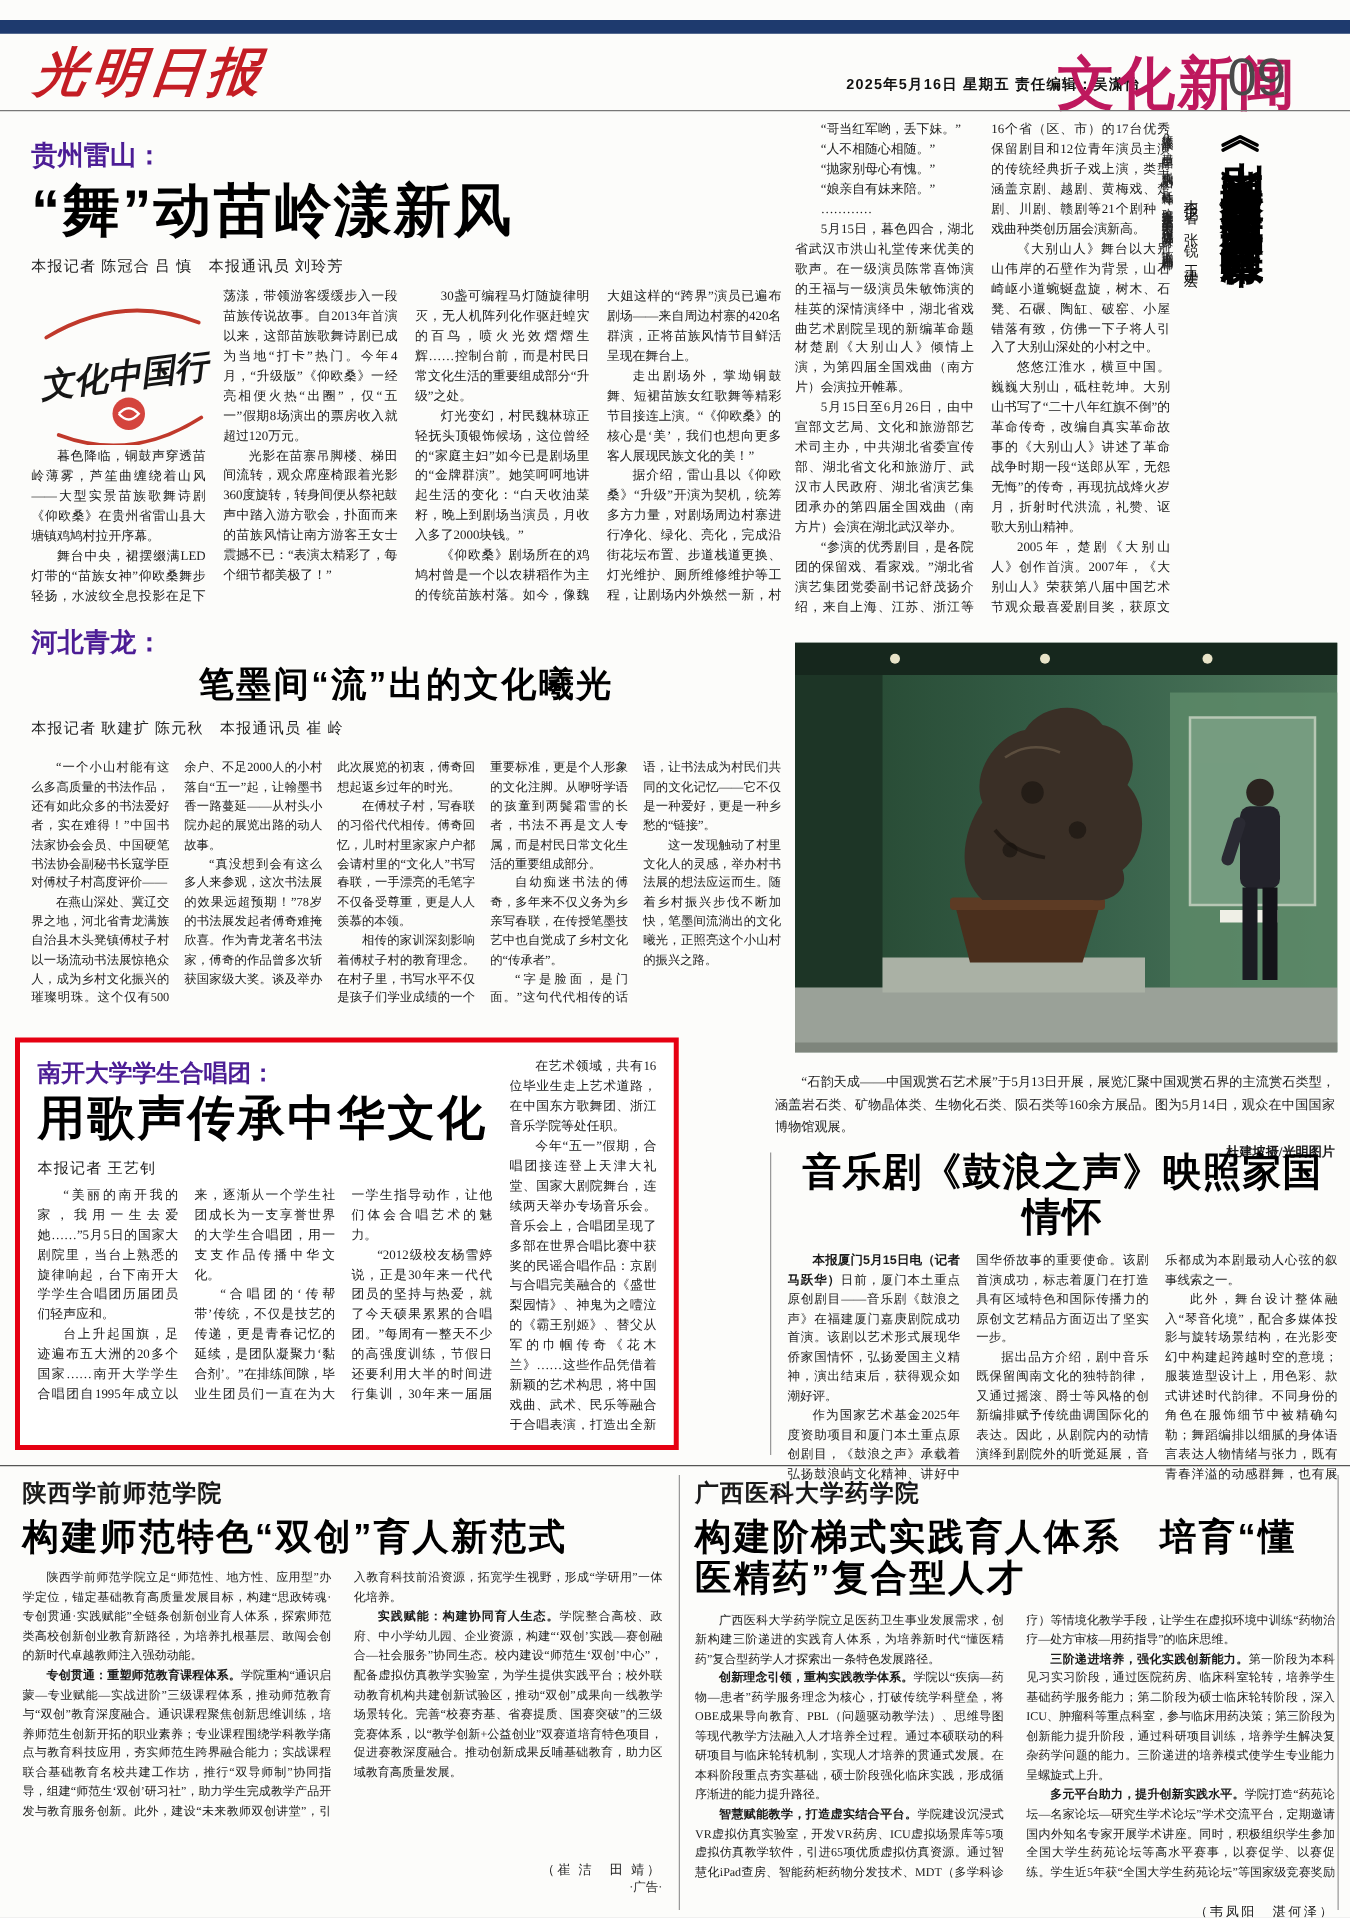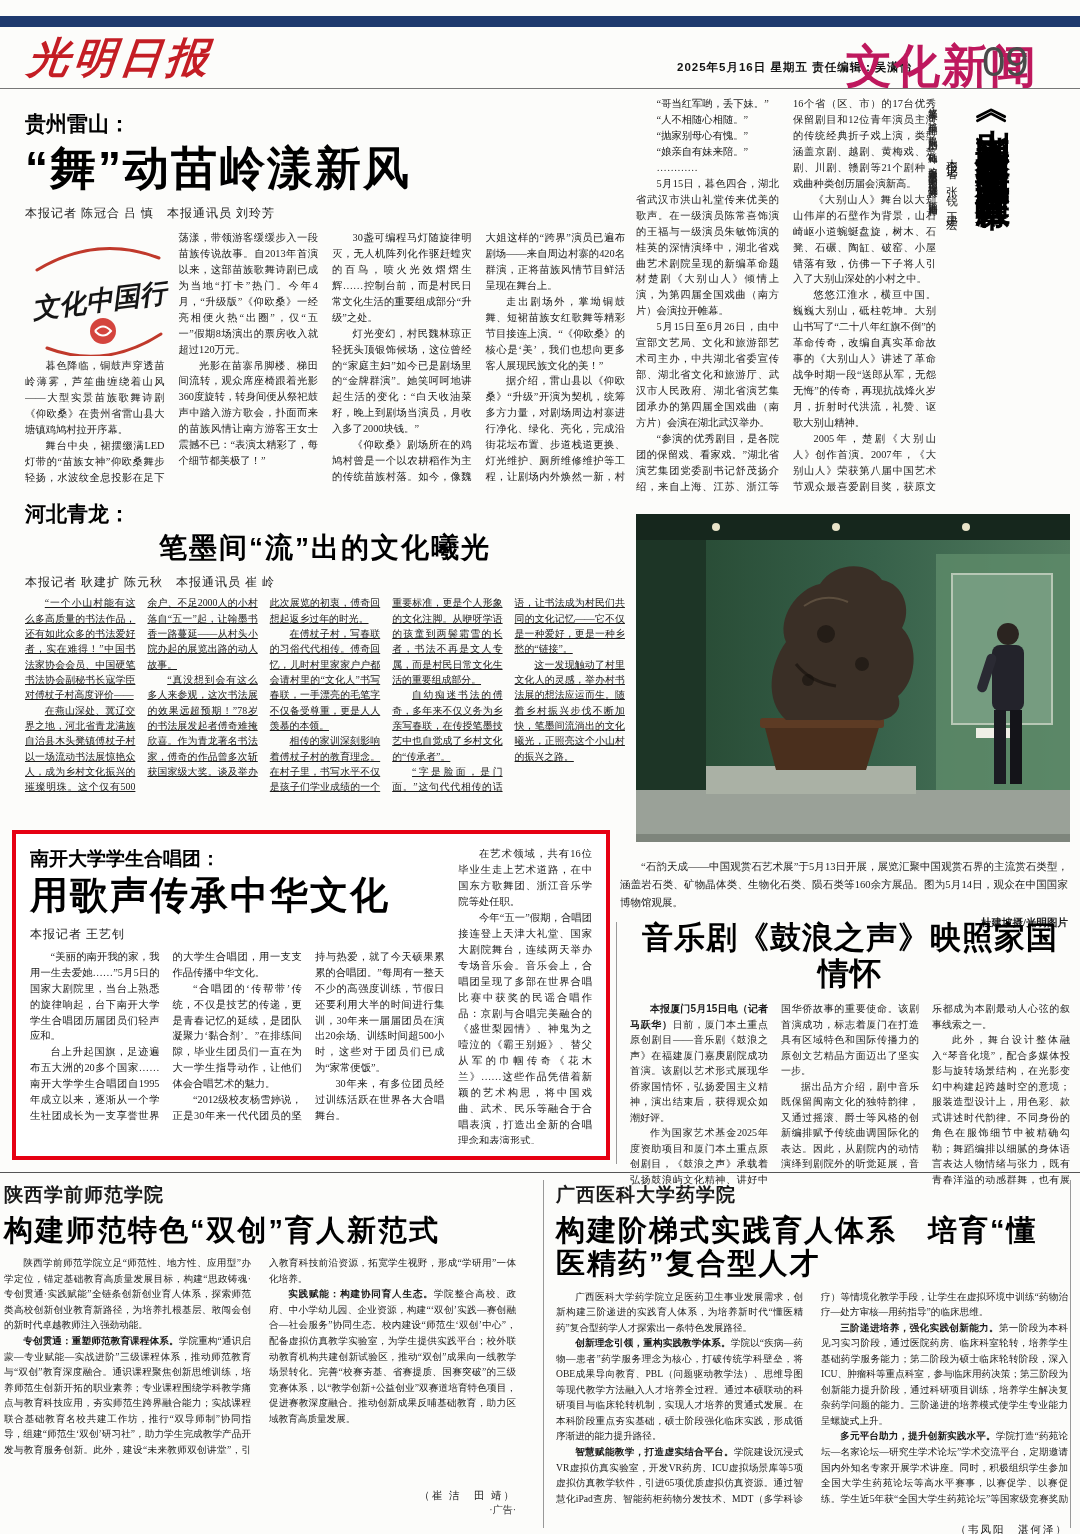--- a/index.html
+++ b/index.html
@@ -9,37 +9,37 @@
   .abs{position:absolute;}
   
   #topbar{left:0;top:16px;width:1080px;height:11px;background:#1e3a6e;}
   #logo{left:28px;top:30px;font-size:42px;font-weight:bold;font-style:italic;color:#c41d24;
         letter-spacing:4px;transform:skewX(-6deg);}
   #dateline{left:640px;top:60px;font-size:11.5px;font-weight:bold;color:#111;letter-spacing:1px;margin-left:37px;}
   #section-title{left:846px;top:36px;font-size:46px;font-weight:bold;color:#be185d;letter-spacing:2px;}
   #page-number{left:982px;top:38px;font-size:42px;color:#4a4a4a;}
   #header-rule{left:0;top:88px;width:1080px;border-top:1.5px solid #777;}
   
-  .kicker{font-size:21px;font-weight:bold;color:#000000;}
+  .kicker{font-size:21px;font-weight:bold;color:#4c1d95;}
   .headline{font-weight:bold;color:#000;letter-spacing:2px;line-height:1.15;}
   .byline{font-size:12px;color:#222;letter-spacing:1px;}
   .body{font-size:10.3px;line-height:1.55;text-align:justify;column-fill:auto;overflow:hidden;}
   .body p{margin:0;text-indent:2em;}
   .body p b{font-family:"Liberation Sans","DejaVu Sans",sans-serif;}
   
   #a1{left:25px;top:110px;width:600px;}
   #a1 .headline{font-size:46px;margin:4px 0 10px 0;}
   #a1-body{height:268px;column-count:4;column-gap:14px;margin-top:8px;}
   #stamp{width:100%;height:128px;}
   
   #a2{left:25px;top:500px;width:600px;}
   #a2 .headline{font-size:28px;margin:4px 0 10px 0;text-align:center;}
-  #a2-body{height:210px;column-count:5;column-gap:12px;margin-top:4px;font-size:9.9px;text-decoration:underline;}
-  
-  #a3{left:12px;top:830px;width:598px;height:330px;border:4px solid #e60012;background:#fff;
+  #a2-body{height:210px;column-count:5;column-gap:12px;margin-top:16px;font-size:9.9px;}
+  
+  #a3{left:12px;top:830px;width:531px;height:330px;border:4px solid #e60012;background:#fff;
       box-sizing:border-box;padding:12px 14px;display:flex;gap:14px;}
   #a3-left{flex:3.1;display:flex;flex-direction:column;}
   #a3 .kicker{font-size:19px;}
   #a3 .headline{font-size:38px;margin:2px 0 8px 0;}
   #a3-body{height:188px;column-count:3;column-gap:13px;margin-top:6px;}
   #a3-side{flex:1;font-size:10.3px;line-height:1.55;text-align:justify;overflow:hidden;}
   #a3-side p{margin:0;text-indent:2em;}
   
   #a4-body{left:636px;top:96px;width:300px;height:412px;column-count:2;column-gap:14px;}
   #a4-cont{left:924px;top:100px;height:408px;writing-mode:vertical-rl;font-size:9.3px;
@@ -56,21 +56,21 @@
   
   #vrule-gulang{left:616px;top:922px;height:242px;border-left:1px solid #999;}
   #a5{left:630px;top:920px;width:440px;}
   #a5 .headline{font-size:31px;text-align:center;margin-bottom:10px;letter-spacing:1px;}
   #a5-body{height:198px;column-count:3;column-gap:13px;font-size:10px;}
   
   #bottom-rule{left:0;top:1172px;width:1080px;border-top:1.5px solid #555;}
   #bottom-divider{left:543px;top:1180px;height:348px;border-left:1px solid #999;}
   #bottom-right-edge{left:1070px;top:1180px;height:348px;border-left:1px solid #999;}
   .adbox{width:512px;}
-  #ad1{left:4px;top:1182px;}
+  #ad1{left:18px;top:1182px;}
   #ad2{left:556px;top:1182px;}
   .adbox .org{font-size:19px;font-weight:bold;letter-spacing:1px;}
   .adbox .headline{font-size:29px;text-align:left;margin:6px 0 8px 0;}
   .ad-body{height:232px;column-count:2;column-gap:18px;font-size:9.6px;line-height:1.62;}
   .signoff{text-align:right;font-size:10.5px;letter-spacing:2px;margin-top:2px;}
   .admark{text-align:right;font-size:10px;color:#333;}
 </style>
 </head>
 <body>
 

